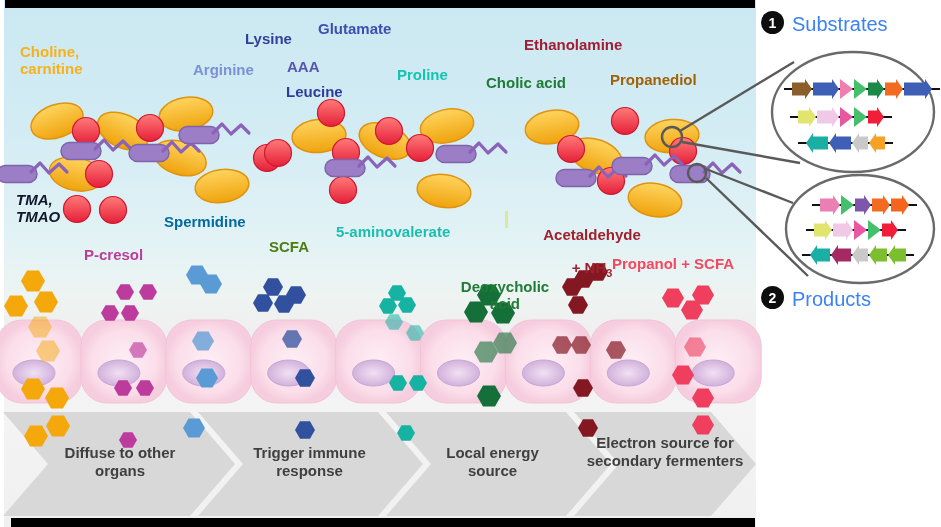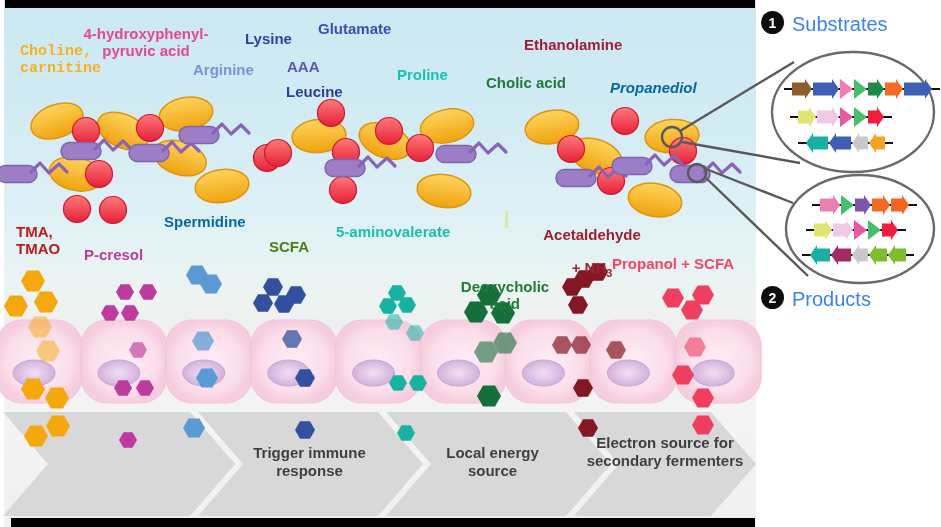--- a/index.html
+++ b/index.html
@@ -253,48 +253,47 @@
           <line x1="802" y1="255" x2="914" y2="255" stroke="#111" stroke-width="2"></line>
           <polygon points="830,248.5 817,248.5 817,245 810,255 817,265 817,261.5 830,261.5" fill="#19AFA5"></polygon>
           <polygon points="851,248.5 838,248.5 838,245 831,255 838,265 838,261.5 851,261.5" fill="#A52A64"></polygon>
           <polygon points="868,248.5 859,248.5 859,245 852,255 859,265 859,261.5 868,261.5" fill="#C9C9C9"></polygon>
           <polygon points="887,248.5 876,248.5 876,245 869,255 876,265 876,261.5 887,261.5" fill="#7DBE2E"></polygon>
           <polygon points="906,248.5 895,248.5 895,245 888,255 895,265 895,261.5 906,261.5" fill="#7DBE2E"></polygon>
         </g>
       </g>
     </svg>
 
-  <div class="lbl" style="left: 20px; top: 44px; color: rgb(246, 177, 27); font-family: Liberation Mono, monospace;">Choline,
+  <div class="lbl" style="left: 20px; top: 44px; color: rgb(246, 177, 27);">Choline,
 carnitine</div>
-  <div class="lbl ctr" style="left: 76px; top: 26px; width: 140px; color: rgb(232, 70, 143);">4-hydroxyphenyl-
-pyruvic acid</div>
   <div class="lbl" style="left: 245px; top: 31px; color: rgb(51, 64, 155);">Lysine</div>
   <div class="lbl" style="left: 318px; top: 21px; color: rgb(61, 78, 176);">Glutamate</div>
   <div class="lbl" style="left: 193px; top: 62px; color: rgb(123, 144, 214);">Arginine</div>
   <div class="lbl" style="left: 287px; top: 59px; color: rgb(90, 84, 174);">AAA</div>
   <div class="lbl" style="left: 286px; top: 84px; color: rgb(47, 60, 156);">Leucine</div>
   <div class="lbl" style="left: 397px; top: 67px; color: rgb(20, 196, 176);">Proline</div>
   <div class="lbl" style="left: 524px; top: 37px; color: rgb(161, 29, 50);">Ethanolamine</div>
   <div class="lbl" style="left: 486px; top: 75px; color: rgb(31, 123, 53);">Cholic acid</div>
-  <div class="lbl" style="left: 610px; top: 80px; color: #0369a1; font-style: italic;">Propanediol</div>
-
-  <div class="lbl" style="left: 16px; top: 224px; color: #b91c1c;">TMA,
+  <div class="lbl" style="left: 610px; top: 72px; color: #a16207;">Propanediol</div>
+
+  <div class="lbl" style="left: 16px; top: 192px; color: #0f172a; font-style: italic;">TMA,
 TMAO</div>
   <div class="lbl" style="left: 164px; top: 214px; color: #0369a1;">Spermidine</div>
   <div class="lbl" style="left: 84px; top: 247px; color: rgb(188, 61, 153);">P-cresol</div>
   <div class="lbl" style="left: 269px; top: 239px; color: #4d7c0f;">SCFA</div>
   <div class="lbl" style="left: 336px; top: 224px; color: rgb(25, 191, 174);">5-aminovalerate</div>
   <div class="lbl ctr" style="left: 450px; top: 243px; width: 110px; color: rgb(31, 123, 53); margin-top: 36px;">Deoxycholic
 acid</div>
   <div class="lbl ctr" style="left: 536px; top: 210px; width: 112px; color: rgb(160, 33, 44);">
     <span>Acetaldehyde</span><br>
     <span>+ NH</span><sub>3</sub>
   </div>
   <div class="lbl" style="left: 612px; top: 256px; color: rgb(244, 72, 96);">Propanol + SCFA</div>
 
+  <div class="step" style="left:40px;top:444px;width:160px;">Diffuse to other organs</div>
   <div class="step" style="left:232px;top:444px;width:155px;">Trigger immune response</div>
   <div class="step" style="left:420px;top:444px;width:145px;">Local energy source</div>
   <div class="step" style="left:585px;top:434px;width:160px;">Electron source for secondary fermenters</div>
 
   <div class="badge" style="left:761px;top:11px;">1</div>
   <div class="legend-label" style="left:792px;top:13px;">Substrates</div>
   <div class="badge" style="left:761px;top:286px;">2</div>
   <div class="legend-label" style="left:792px;top:288px;">Products</div>
 </div>
 

